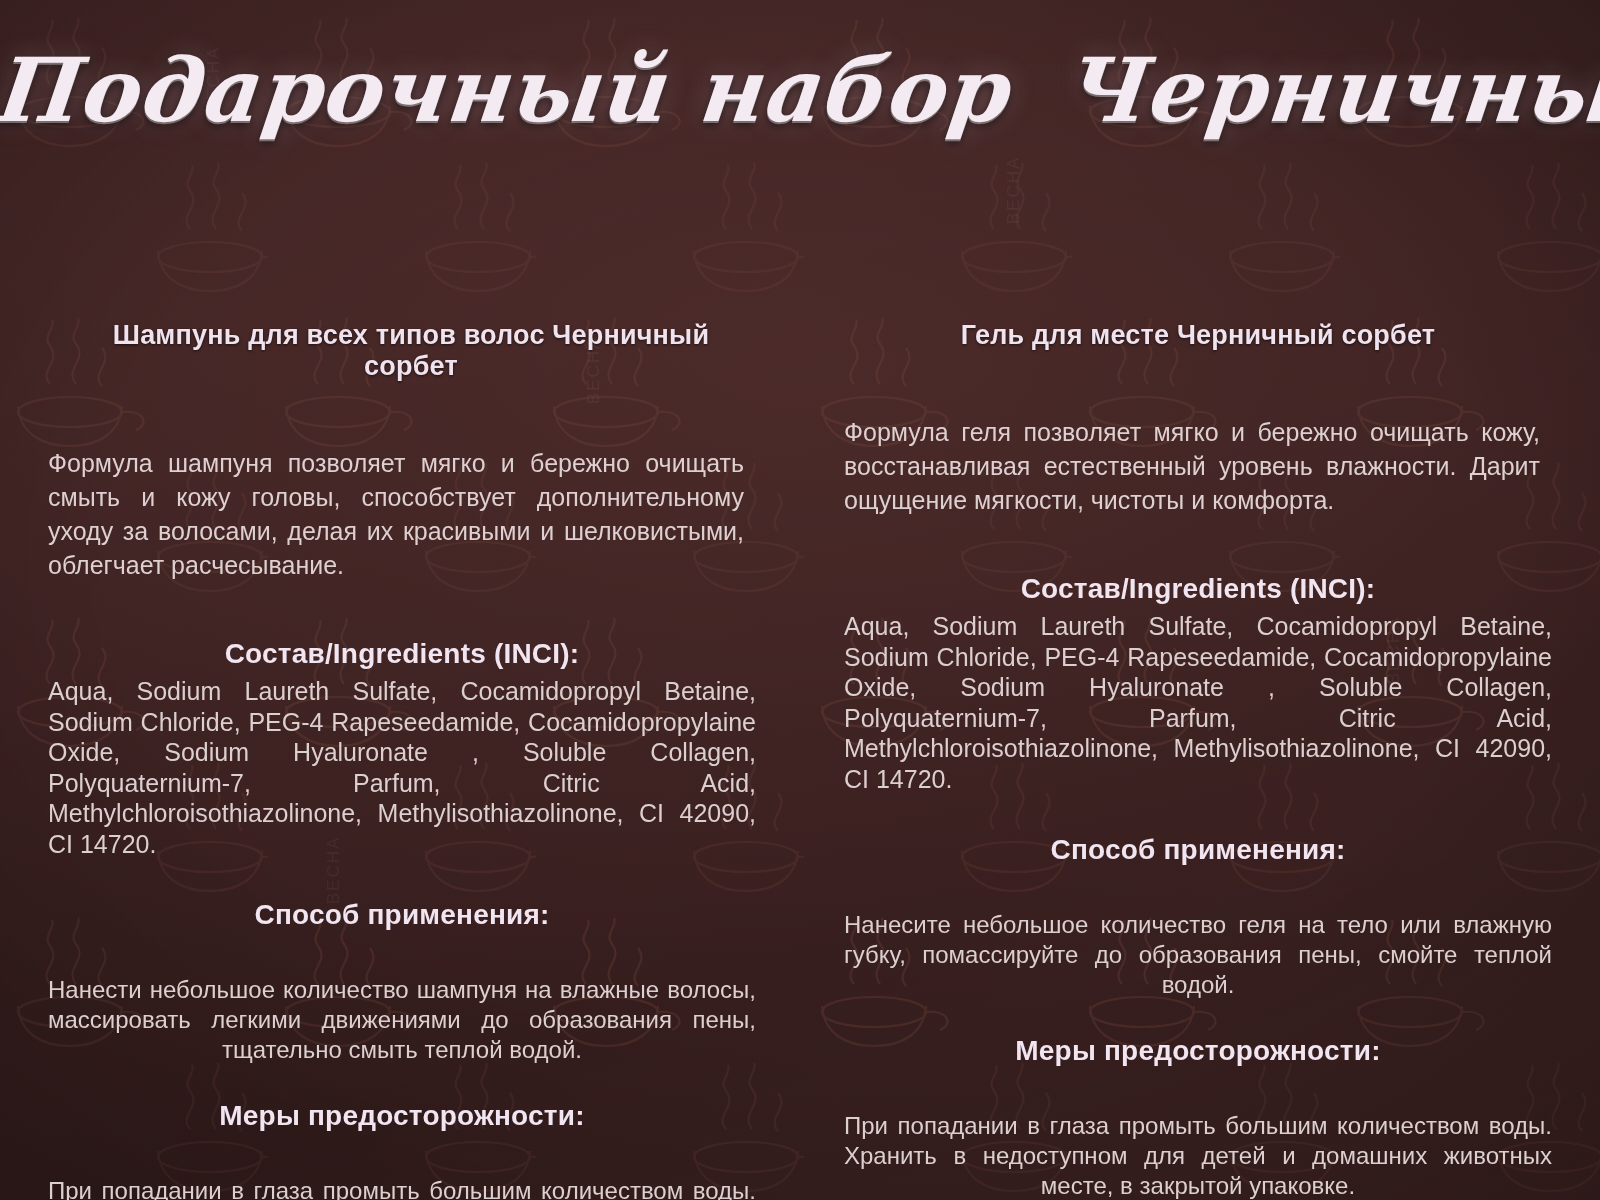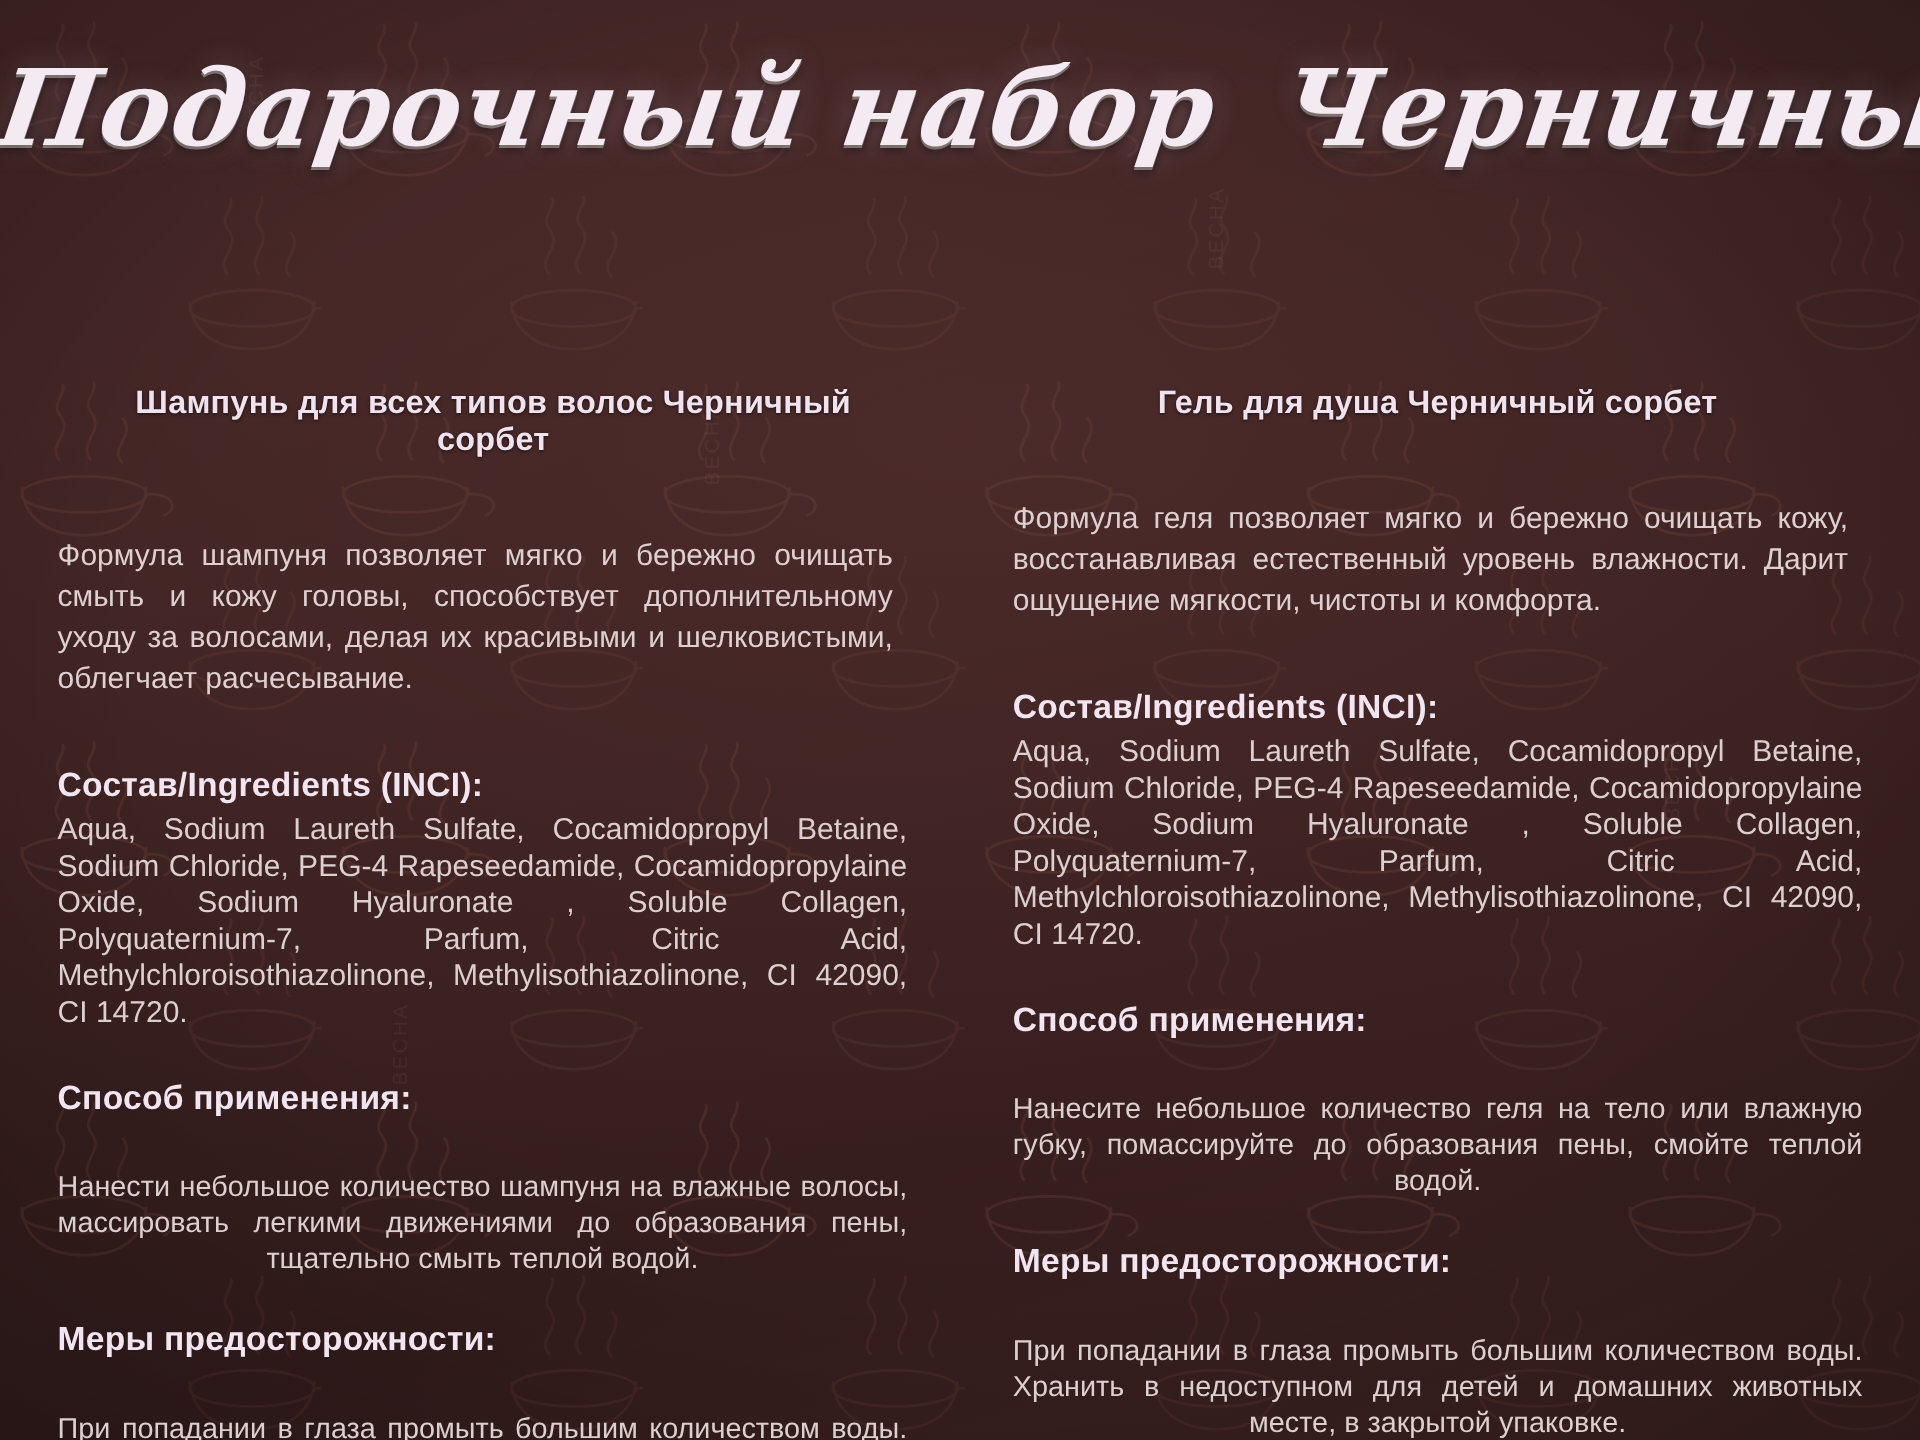--- a/index.html
+++ b/index.html
@@ -108,20 +108,21 @@
     text-align: justify;
     text-align-last: left;
     margin: 0 12px 56px 0;
   }
   .col-right .para { text-align: justify; }
 
   .sec-head {
     font-size: 28px;
     font-weight: 700;
     color: #f0e5f0;
+    text-align: center;
     margin: 0 0 6px 0;
     letter-spacing: 0.2px;
   }
   .sec-body {
     font-size: 24px;
     line-height: 1.26;
     color: #dccfcf;
     text-align: center;
     margin: 0 0 34px 0;
   }
@@ -210,21 +211,21 @@
       <div class="sec-head">Способ применения:</div>
       <div class="sec-body just">Нанести небольшое количество шампуня на влажные волосы, массировать легкими движениями до образования пены, тщательно смыть теплой водой.</div>
 
       <div class="sec-head">Меры предосторожности:</div>
       <div class="sec-body just">При попадании в глаза промыть большим количеством воды. Хранить в недоступном для детей и домашних животных месте, в закрытой упаковке</div>
 
       <div class="volume">Номинальный объем 250 мл</div>
     </div>
 
     <div class="col col-right">
-      <div class="prod-title">Гель для душа Черничный сорбет</div>
+      <div class="prod-title">Гель для месте Черничный сорбет</div>
       <div class="para">Формула геля позволяет мягко и бережно очищать кожу, восстанавливая естественный уровень влажности. Дарит ощущение мягкости, чистоты и комфорта.</div>
 
       <div class="sec-head">Состав/Ingredients (INCI):</div>
       <div class="ing-body">Aqua, Sodium Laureth Sulfate, Cocamidopropyl Betaine, Sodium Chloride, PEG-4 Rapeseedamide, Cocamidopropylaine Oxide, Sodium Hyaluronate , Soluble Collagen, Polyquaternium-7, Parfum, Citric Acid, Methylchloroisothiazolinone, Methylisothiazolinone, CI 42090, CI 14720.</div>
 
       <div class="sec-head">Способ применения:</div>
       <div class="sec-body just">Нанесите небольшое количество геля на тело или влажную губку, помассируйте до образования пены, смойте теплой водой.</div>
 
       <div class="sec-head">Меры предосторожности:</div>
       <div class="sec-body just">При попадании в глаза промыть большим количеством воды. Хранить в недоступном для детей и домашних животных месте, в закрытой упаковке.</div>

